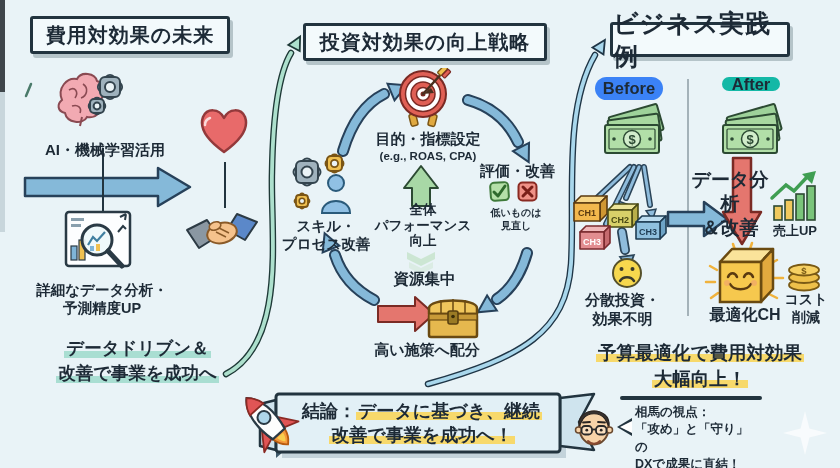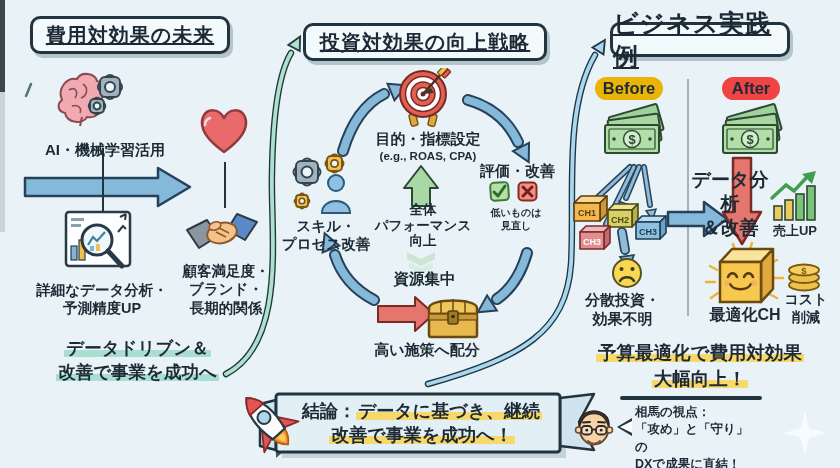--- a/index.html
+++ b/index.html
@@ -1,26 +1,26 @@
 <!DOCTYPE html>
 <html><head>
 <meta charset="utf-8">
 <style>
   * { margin:0; padding:0; box-sizing:border-box; }
   html,body { background:#cfd8dc; }
   body { font-family:"Liberation Sans","DejaVu Sans",sans-serif; }
   .canvas { position:relative; width:840px; height:468px; background:#e9f3f7; overflow:hidden;
             color:#1d2a36; font-weight:700; }
   .abs { position:absolute; }
-  .title-box { background:#f3fafc; border:3px solid #22343f; border-radius:10px;
+  .title-box { background:#f3fafc; border:3px solid #22343f; border-radius:3px;
                box-shadow:3px 4px 0 rgba(70,95,105,.32);
                display:flex; align-items:center; justify-content:center;
-               font-weight:700; letter-spacing:1px;text-decoration:underline; }
+               font-weight:700; letter-spacing:1px; }
   .lbl { text-align:center; line-height:1.26; font-weight:700; }
-  .hl-teal { background:linear-gradient(transparent 58%, #a9ded2 58%, #a9ded2 96%, transparent 96%); padding:0 2px; }
+  .hl-teal { background:linear-gradient(transparent 58%, #a9ded2 58%, #a9ded2 96%, transparent 96%); padding:0 2px;font-family:Liberation Mono, monospace; }
   .hl-yel  { background:linear-gradient(transparent 55%, #f7d96b 55%, #f7d96b 97%, transparent 97%); padding:0 2px; }
   .badge { border-radius:12px; display:flex; align-items:center; justify-content:center; font-weight:700; }
   .bubble { background:#fff; border:2.5px solid #22343f; border-radius:18px; }
   .bubble::before { content:""; position:absolute; left:-14px; top:20px;
                     border:9px solid transparent; border-right:15px solid #22343f; }
   .bubble::after  { content:""; position:absolute; left:-8px; top:23px;
                     border:6px solid transparent; border-right:12px solid #fff; }
   svg text { font-family:"Liberation Sans","DejaVu Sans",sans-serif; font-weight:700; }
 </style>
 </head>
@@ -152,25 +152,20 @@
   </div>
 
   <svg class="abs" style="left:185px;top:206px" width="74" height="54" viewBox="0 0 74 54">
     <polygon points="2,24 22,14 33,30 14,42" fill="#8a97a2" stroke="#2c3a44" stroke-width="2" stroke-linejoin="round"></polygon>
     <polygon points="72,16 52,8 42,24 60,34" fill="#5b88c9" stroke="#2c3a44" stroke-width="2" stroke-linejoin="round"></polygon>
     <ellipse cx="37" cy="27" rx="15" ry="10" transform="rotate(-14 37 27)" fill="#f5c28c" stroke="#8a5a28" stroke-width="2"></ellipse>
     <ellipse cx="30" cy="20" rx="6" ry="4" transform="rotate(-20 30 20)" fill="#f5c28c" stroke="#8a5a28" stroke-width="1.6"></ellipse>
     <path d="M31,26 L41,31 M34,22 L44,27" stroke="#8a5a28" stroke-width="1.4" fill="none"></path>
   </svg>
 
-  <div class="abs lbl" style="left:178px;top:262px;width:96px;font-size:14.5px">
-    <div>顧客満足度・</div>
-    <div>ブランド・</div>
-    <div>長期的関係</div>
-  </div>
 
   <div class="abs lbl" style="left:40px;top:337px;width:195px;font-size:17.5px;line-height:1.35">
     <div><span class="hl-teal">データドリブン＆</span></div>
     <div><span class="hl-teal">改善で事業を成功へ</span></div>
   </div>
 
   <div class="abs title-box" style="left:303px;top:23px;width:244px;height:38px;font-size:20px">
     <span>投資対効果の向上戦略</span>
   </div>
 
@@ -252,24 +247,24 @@
   </svg>
 
   <div class="abs lbl" style="left:357px;top:341px;width:140px;font-size:15px">
     <span>高い施策へ配分</span>
   </div>
 
   <div class="abs title-box" style="left:610px;top:22px;width:180px;height:35px;font-size:25px">
     <span>ビジネス実践例</span>
   </div>
 
-  <div class="abs badge" style="left:595px;top:77px;width:68px;height:23px;background:#eab308;font-size:16.5px">
+  <div class="abs badge" style="left:595px;top:77px;width:68px;height:23px;background:#3b82f6;font-size:16.5px">
     <span>Before</span>
   </div>
-  <div class="abs badge" style="left:722px;top:77px;width:58px;height:23px;background:#ef4444;font-size:16.5px">
+  <div class="abs badge" style="left:722px;top:77px;width:58px;height:14px;background:#14b8a6;font-size:16.5px">
     <span>After</span>
   </div>
 
   <svg class="abs" style="left:597px;top:102px" width="72" height="62" viewBox="0 0 72 62">
     <rect x="14" y="8" width="50" height="27" rx="2" fill="#9ed29a" stroke="#2c4a33" stroke-width="2" transform="rotate(-16 39 21)"></rect>
     <rect x="12" y="15" width="51" height="27" rx="2" fill="#a8d8a0" stroke="#2c4a33" stroke-width="2" transform="rotate(-8 37 28)"></rect>
     <rect x="8" y="23" width="54" height="28" rx="2" fill="#b2dfa8" stroke="#2c4a33" stroke-width="2"></rect>
     <rect x="12" y="27" width="46" height="20" rx="1" fill="none" stroke="#2c4a33" stroke-width="1.2"></rect>
     <circle cx="35" cy="37" r="8.5" fill="#d2edcb" stroke="#2c4a33" stroke-width="1.5"></circle>
     <text x="35" y="41.5" font-size="13" text-anchor="middle" fill="#2c4a33">$</text>

